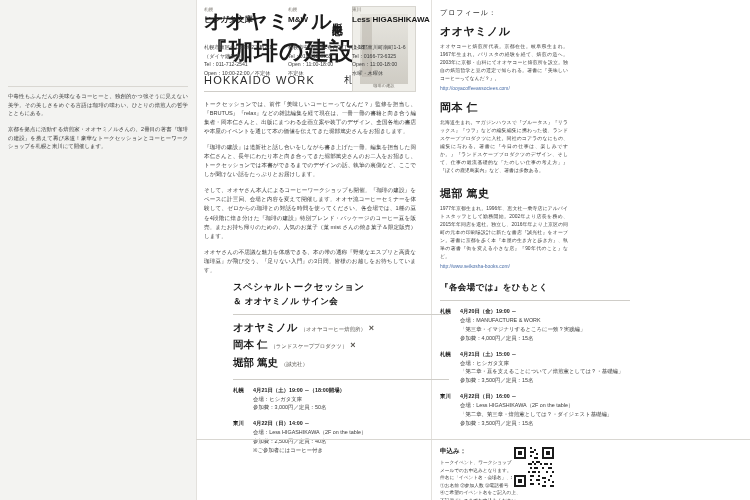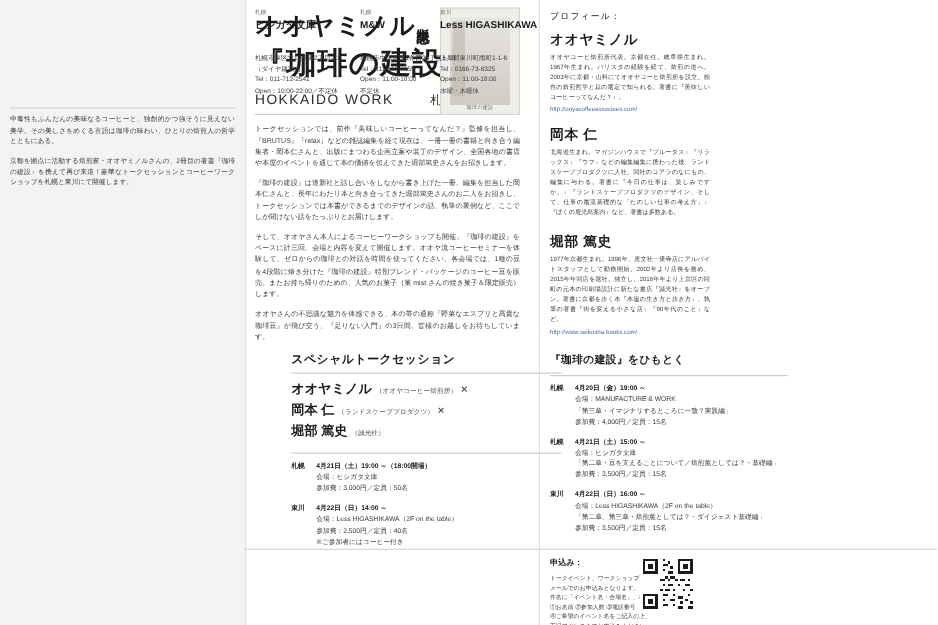--- a/index.html
+++ b/index.html
@@ -171,20 +171,21 @@
 
   <div class="body-col">
     <p>トークセッションでは、前作『美味しいコーヒーってなんだ？』監修を担当し、『BRUTUS』『relax』などの雑誌編集を経て現在は、一冊一冊の書籍と向き合う編集者・岡本仁さんと、出版にまつわる企画立案や装丁のデザイン、全国各地の書店や本屋のイベントを通じて本の価値を伝えてきた堀部篤史さんをお招きします。</p>
     <p>『珈琲の建設』は道新社と話し合いをしながら書き上げた一冊。編集を担当した岡本仁さんと、長年にわたり本と向き合ってきた堀部篤史さんのお二人をお招きし、トークセッションでは本書ができるまでのデザインの話、執筆の裏側など、ここでしか聞けない話をたっぷりとお届けします。</p>
     <p>そして、オオヤさん本人によるコーヒーワークショップも開催。『珈琲の建設』をベースに計三回、会場と内容を変えて開催します。オオヤ流コーヒーセミナーを体験して、ゼロからの珈琲との対話を時間を使ってください。各会場では、1種の豆を4段階に焙き分けた『珈琲の建設』特別ブレンド・パッケージのコーヒー豆を販売。またお持ち帰りのための、人気のお菓子（菓 mist さんの焼き菓子＆限定販売）します。</p>
     <p>オオヤさんの不思議な魅力を体感できる、本の帯の通称『野菜なエスプリと高貴な珈琲豆』が飛び交う、『足りない入門』の3日間。皆様のお越しをお待ちしています。</p>
   </div>
 
   <div class="sec" style="left:197px;top:281px;width:216px;margin-left:36px;">
     <h3>スペシャルトークセッション</h3>
+    <h4>＆ オオヤミノル サイン会</h4>
     <div class="sec-rule"></div>
 
     <div class="talk-name">
       <span>オオヤミノル</span><span class="sub">（オオヤコーヒー焙煎所）</span><span class="x">×</span>
     </div>
     <div class="talk-name">
       <span>岡本 仁</span><span class="sub">（ランドスケーププロダクツ）</span><span class="x">×</span>
     </div>
     <div class="talk-name">
       <span>堀部 篤史</span><span class="sub">（誠光社）</span>
@@ -223,21 +224,21 @@
     <div class="ptxt">北海道生まれ。マガジンハウスで『ブルータス』『リラックス』『ウフ』などの編集編集に携わった後、ランドスケーププロダクツに入社。同社のコアラのなにもの、編集に与わる。著書に『今日の仕事は、楽しみですか。』『ランドスケーププロダクツのデザイン、そして、仕事の最流基礎的な「たのしい仕事の考え方」』『ぼくの鹿児島案内』など、著書は多数ある。</div>
   </div>
 
   <div class="prof" style="top:186px;">
     <div class="pname">堀部 篤史</div>
     <div class="ptxt">1977年京都生まれ。1996年、恵文社一乗寺店にアルバイトスタッフとして勤務開始。2002年より店長を務め、2015年年同店を退社。独立し、2016年年より上京区の同町の元本の印刷場設計に新たな書店『誠光社』をオープン。著書に京都を歩く本『本屋の生き方と歩き方』、執筆の著書『街を変える小さな店』『90年代のこと』など。</div>
     <div class="plink">http://www.seikosha-books.com/</div>
   </div>
 
   <div class="ws sec">
-    <h4>『珈琲の建設』をひもとく</h4>
+    <h4>『各会場では』をひもとく</h4>
     <div class="sec-rule"></div>
 
     <div class="ev">
       <span class="lbl">札幌</span><span class="bodytxt">
         <span class="dt">4月20日（金）19:00 ～</span><br>
         <span>会場：MANUFACTURE &amp; WORK</span><br>
         <span>「第三章・イマジナリするところに一致？実践編」</span><br>
         <span>参加費：4,000円／定員：15名</span>
       </span>
     </div>

